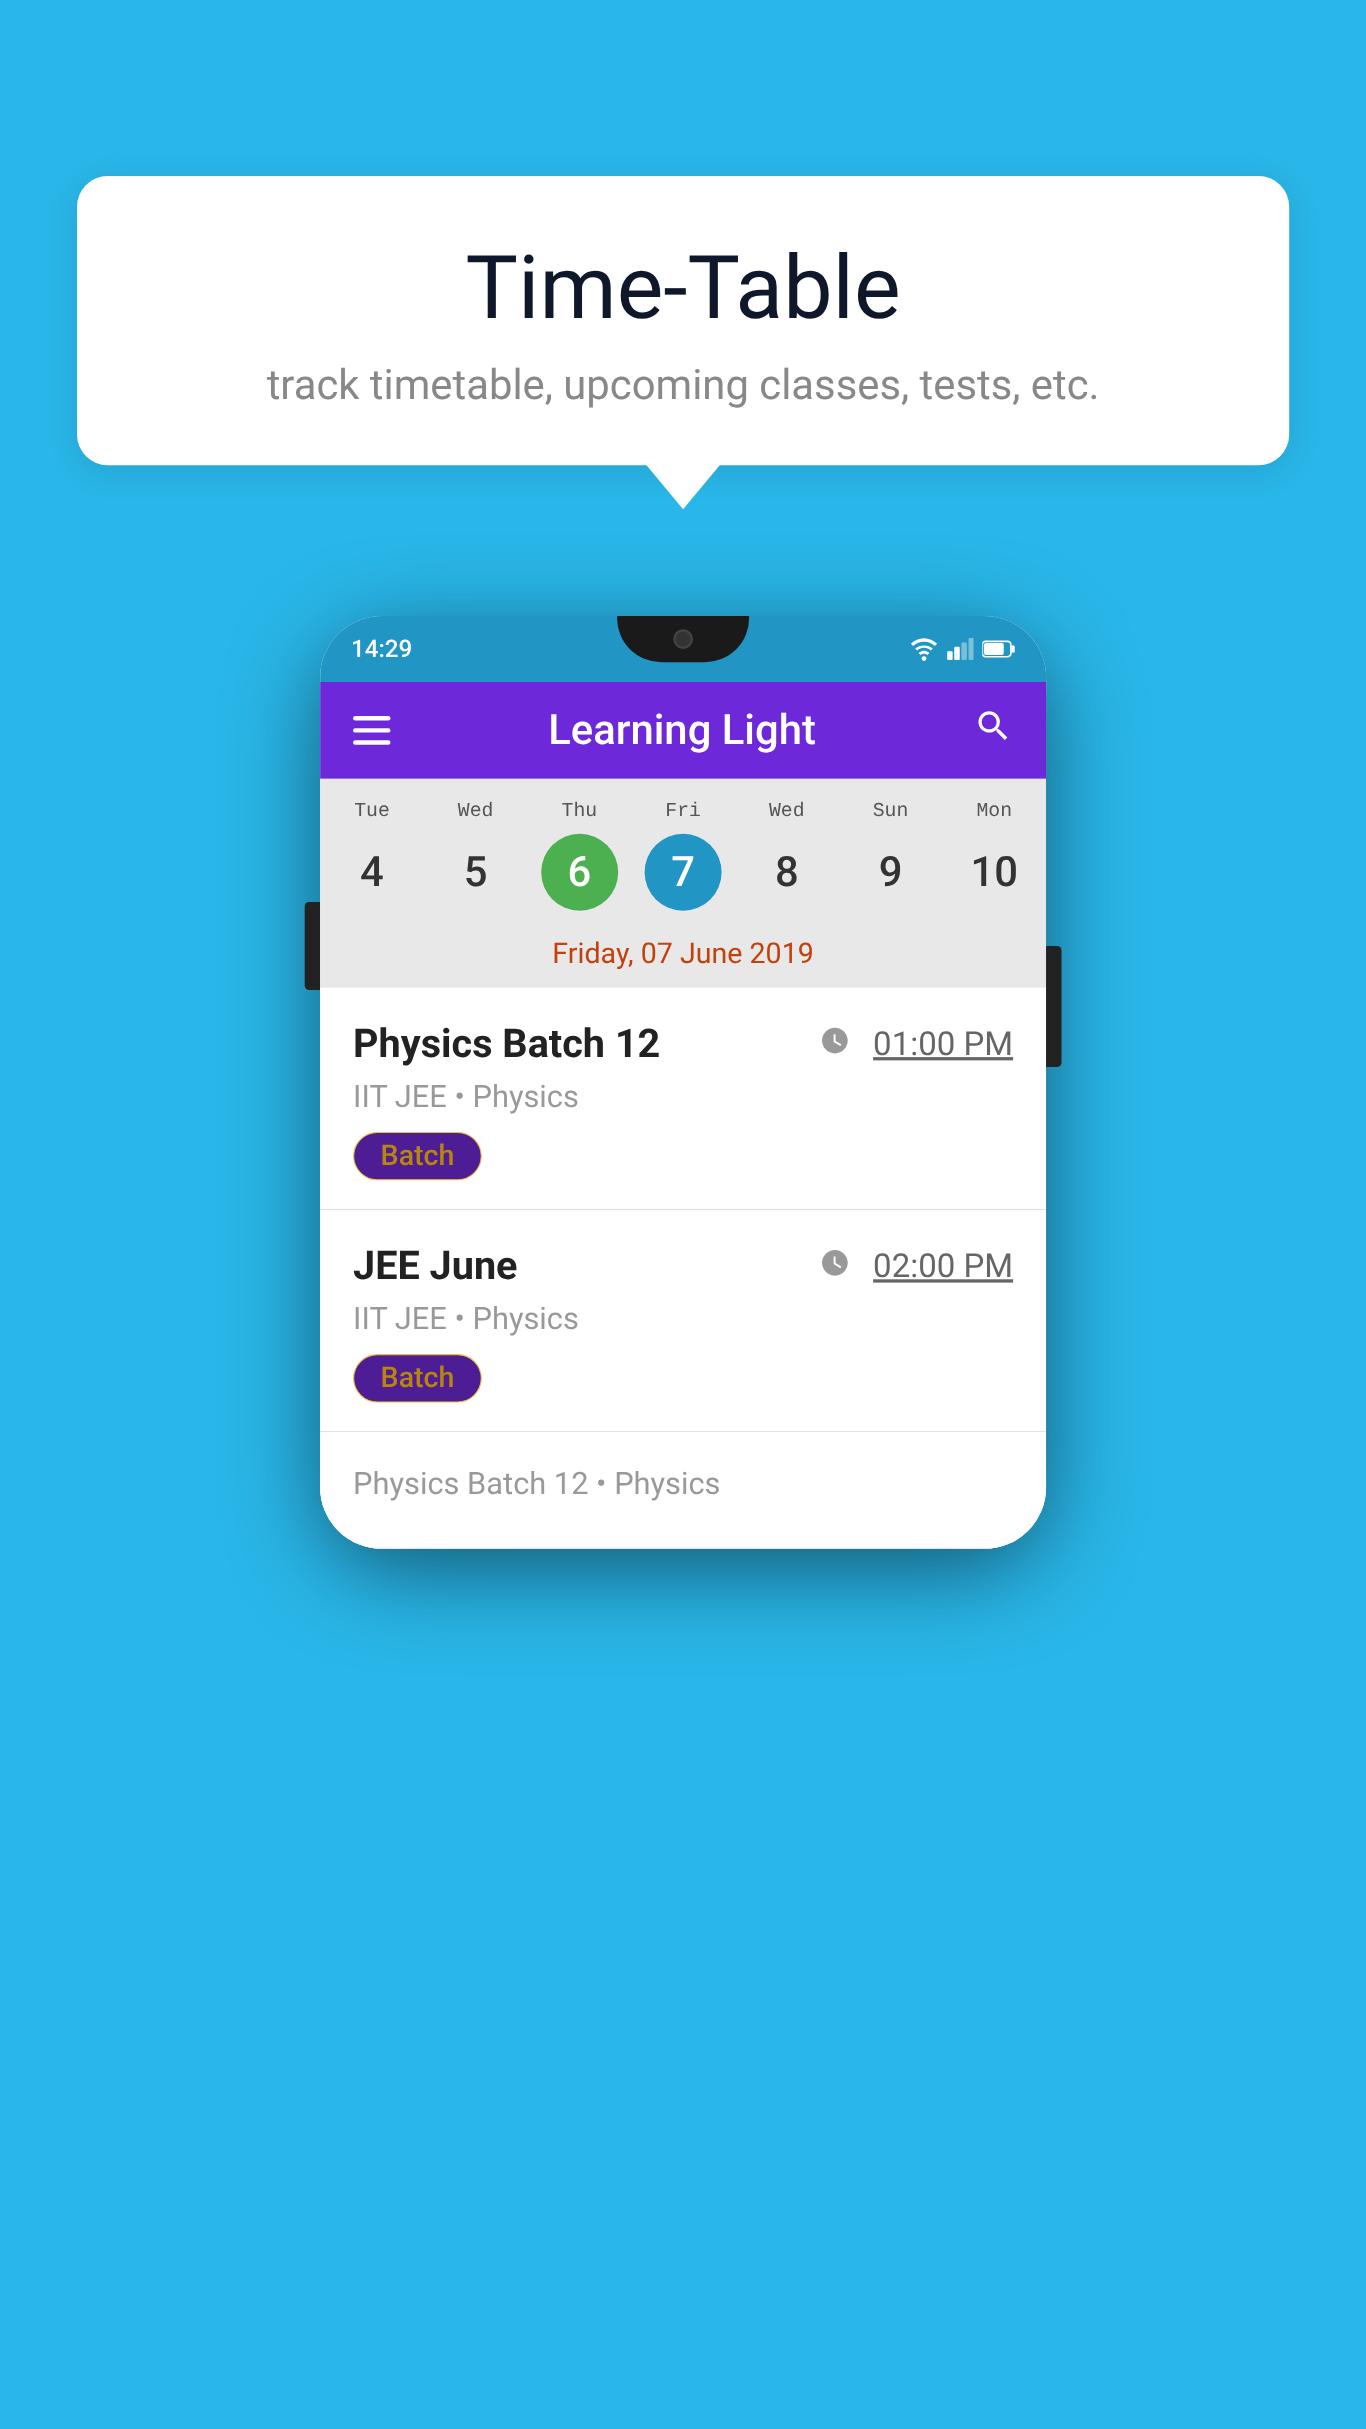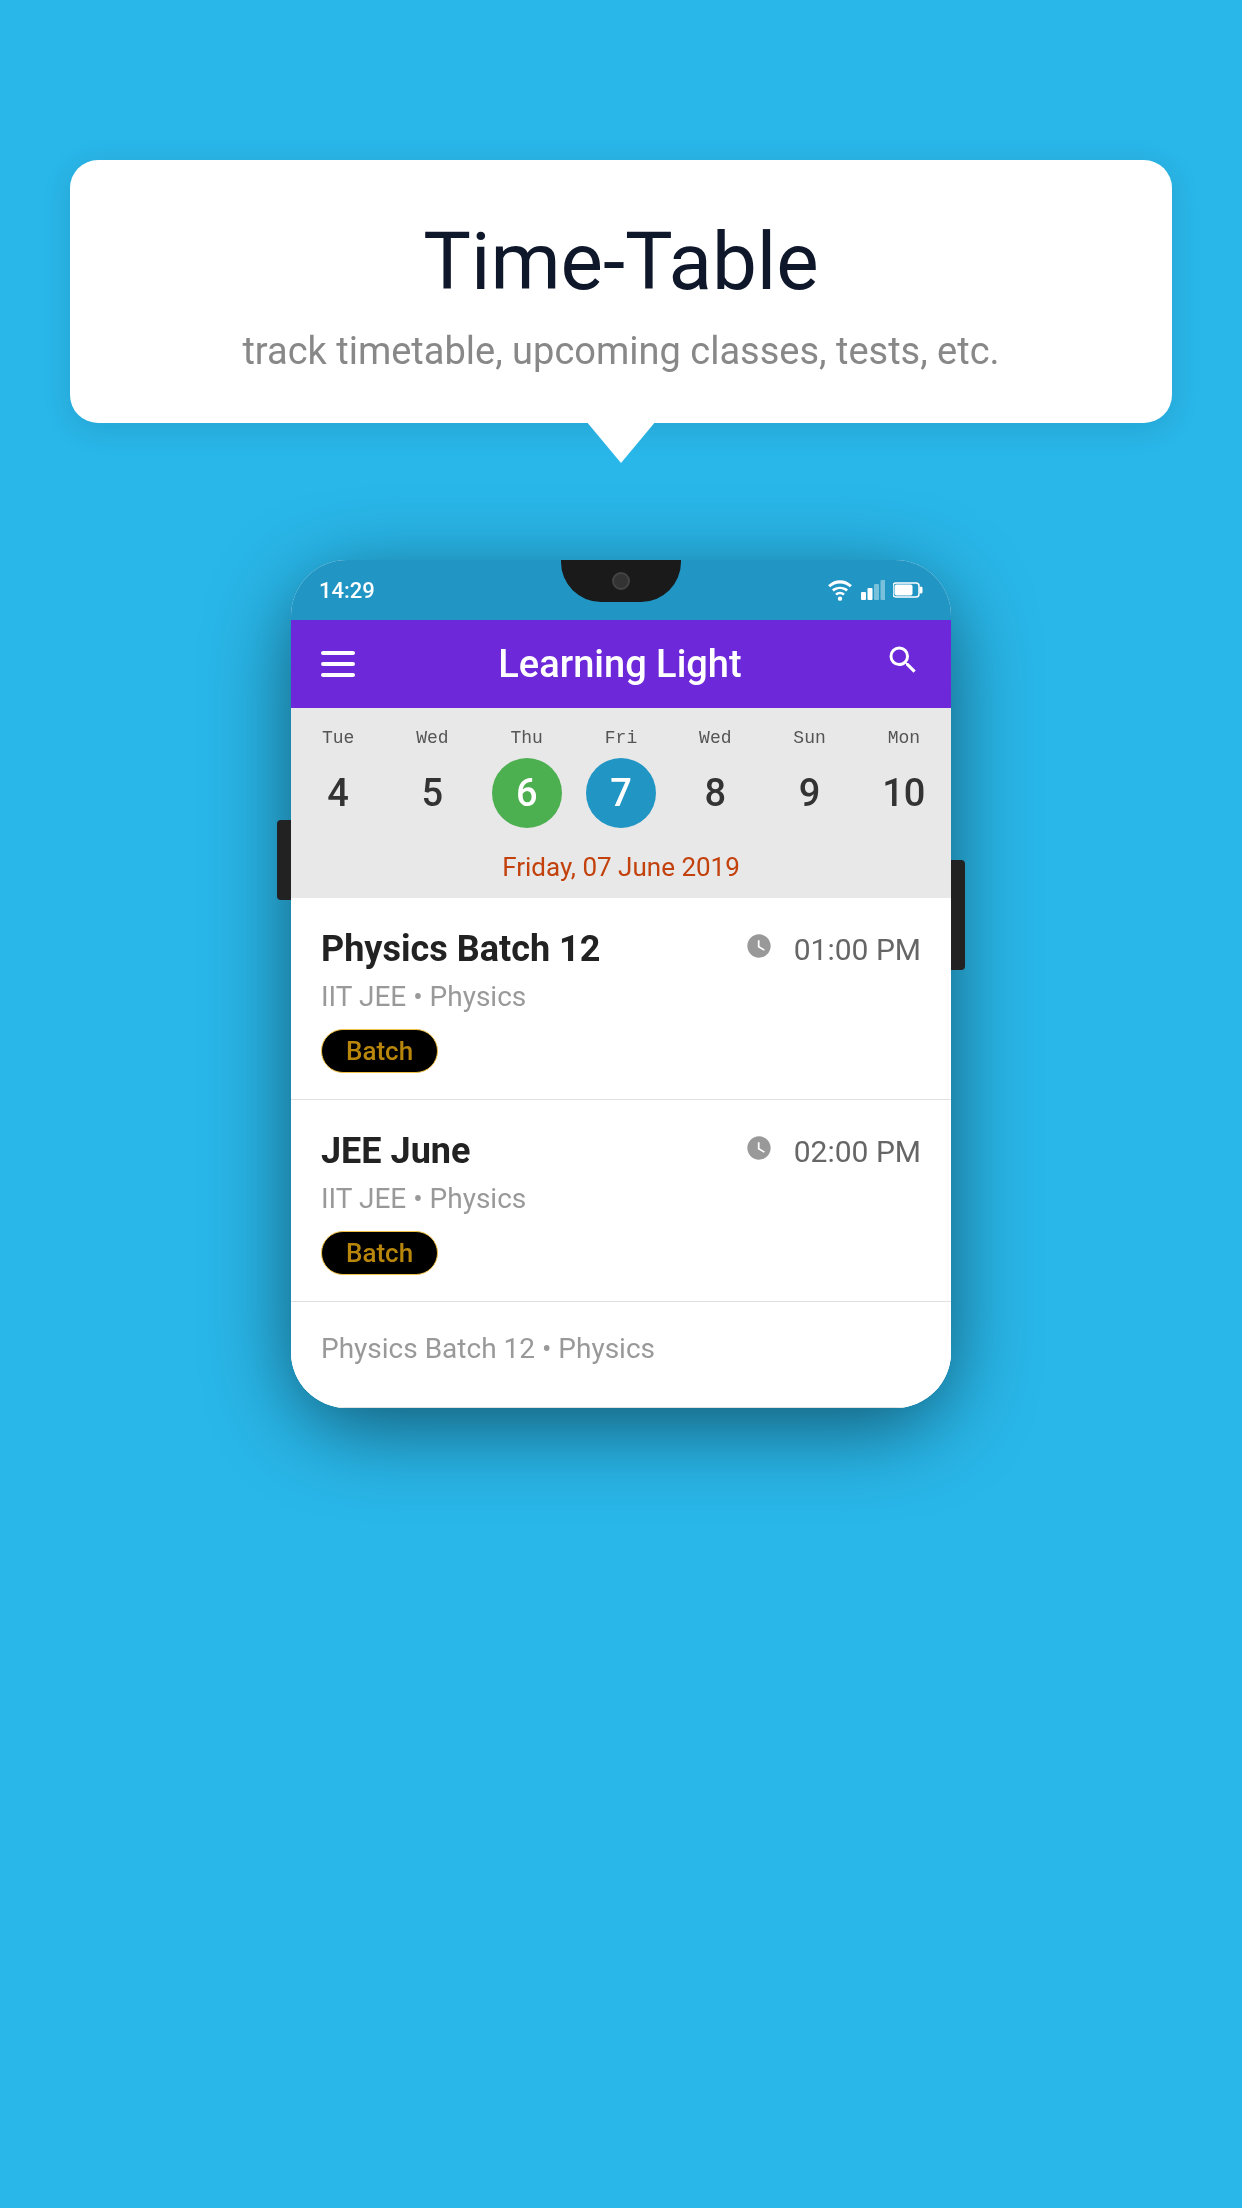--- a/index.html
+++ b/index.html
@@ -272,36 +272,37 @@
       font-weight: 700;
       color: #222;
     }
 
     .schedule-item-time {
       display: flex;
       align-items: flex-end;
       gap: 21px;
       font-size: 30px;
       color: #666;
+      text-decoration: underline;
     }
 
     .clock-icon {
       font-size: 28px;
       color: #999;
     }
 
     .schedule-item-sub {
       font-size: 28px;
       color: #999;
       margin-bottom: 16px;
     }
 
     .batch-tag {
       display: inline-block;
-      background: #000000;
+      background: #4c1d95;
       color: #b8860b;
       border: 1.5px solid #f0c040;
       border-radius: 30px;
       padding: 6px 24px;
       font-size: 26px;
       font-weight: 500;
     }
   </style>
 </head>
 <body>

